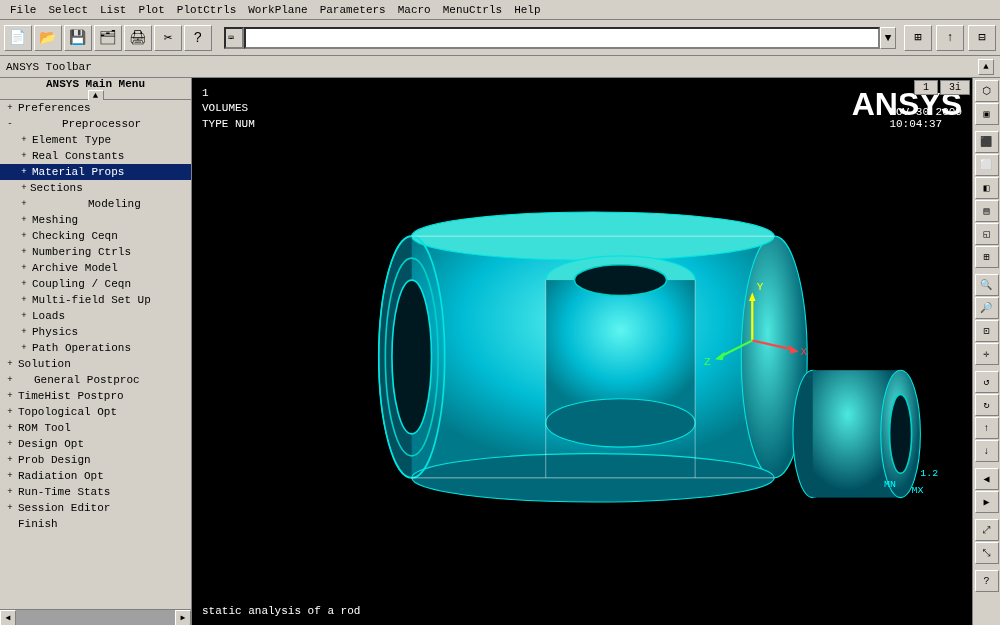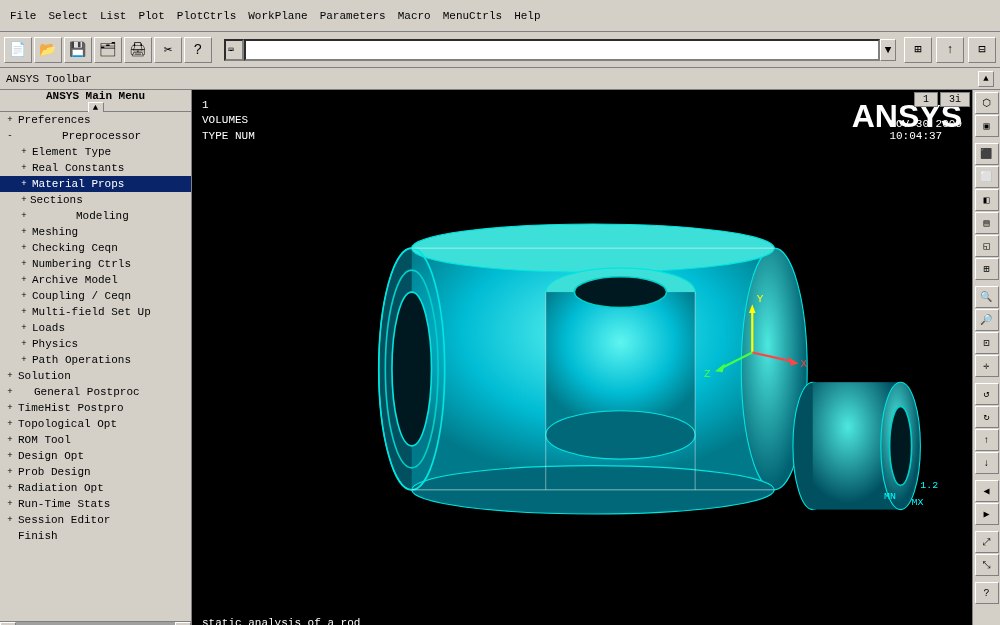--- a/index.html
+++ b/index.html
@@ -4,21 +4,21 @@
   <style>
     * { margin: 0; padding: 0; box-sizing: border-box; }
     body { width: 1000px; height: 625px; overflow: hidden; background: #c0c0c0; font-family: 'Courier New', monospace; font-size: 11px; }
 
     
     #menubar {
       background: #d4d0c8;
       border-bottom: 1px solid #808080;
       display: flex;
       align-items: center;
-      height: 32px;
+      height: 20px;
       padding: 0 4px;
     }
     .menu-item {
       padding: 2px 6px;
       cursor: pointer;
       font-size: 11px;
       color: #000;
     }
 
     
@@ -352,21 +352,21 @@
         <div class="tree-item selected" style="padding-left: 18px;">
           <span class="expand-icon">+</span>
           <span style="margin-left: 2px;">Material Props</span>
         </div>
         <div class="tree-item" style="padding-left: 18px;">
           <span class="expand-icon">+</span>
           <span style="margin-left: 0;">Sections</span>
         </div>
         <div class="tree-item" style="padding-left: 18px;">
           <span class="expand-icon">+</span>
-          <span style="margin-left: 6px; padding-left: 40px;">Modeling</span>
+          <span style="margin-left: 18px; padding-left: 40px;">Modeling</span>
         </div>
         <div class="tree-item" style="padding-left: 18px;">
           <span class="expand-icon">+</span>
           <span style="margin-left: 2px;">Meshing</span>
         </div>
         <div class="tree-item" style="padding-left: 18px;">
           <span class="expand-icon">+</span>
           <span style="margin-left: 2px;">Checking Ceqn</span>
         </div>
         <div class="tree-item" style="padding-left: 18px;">

